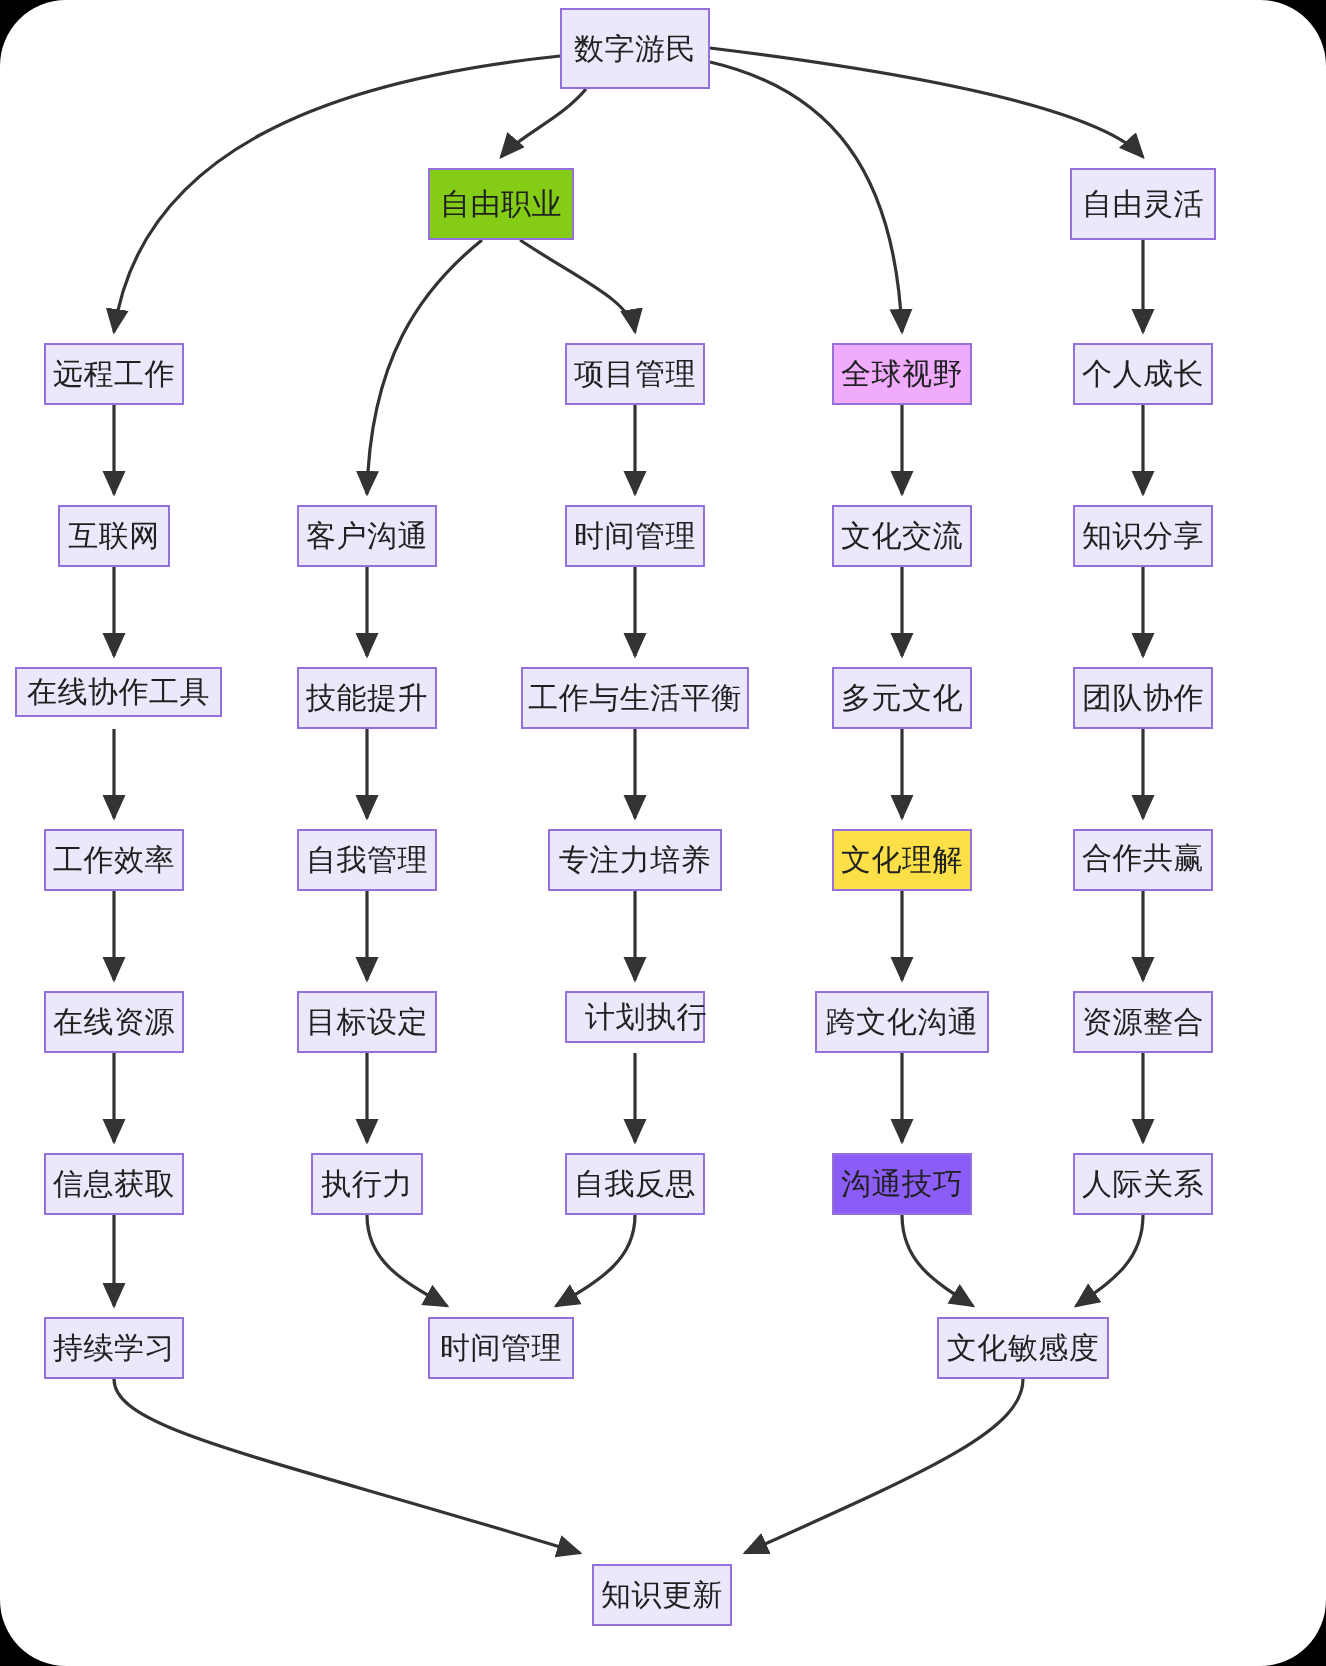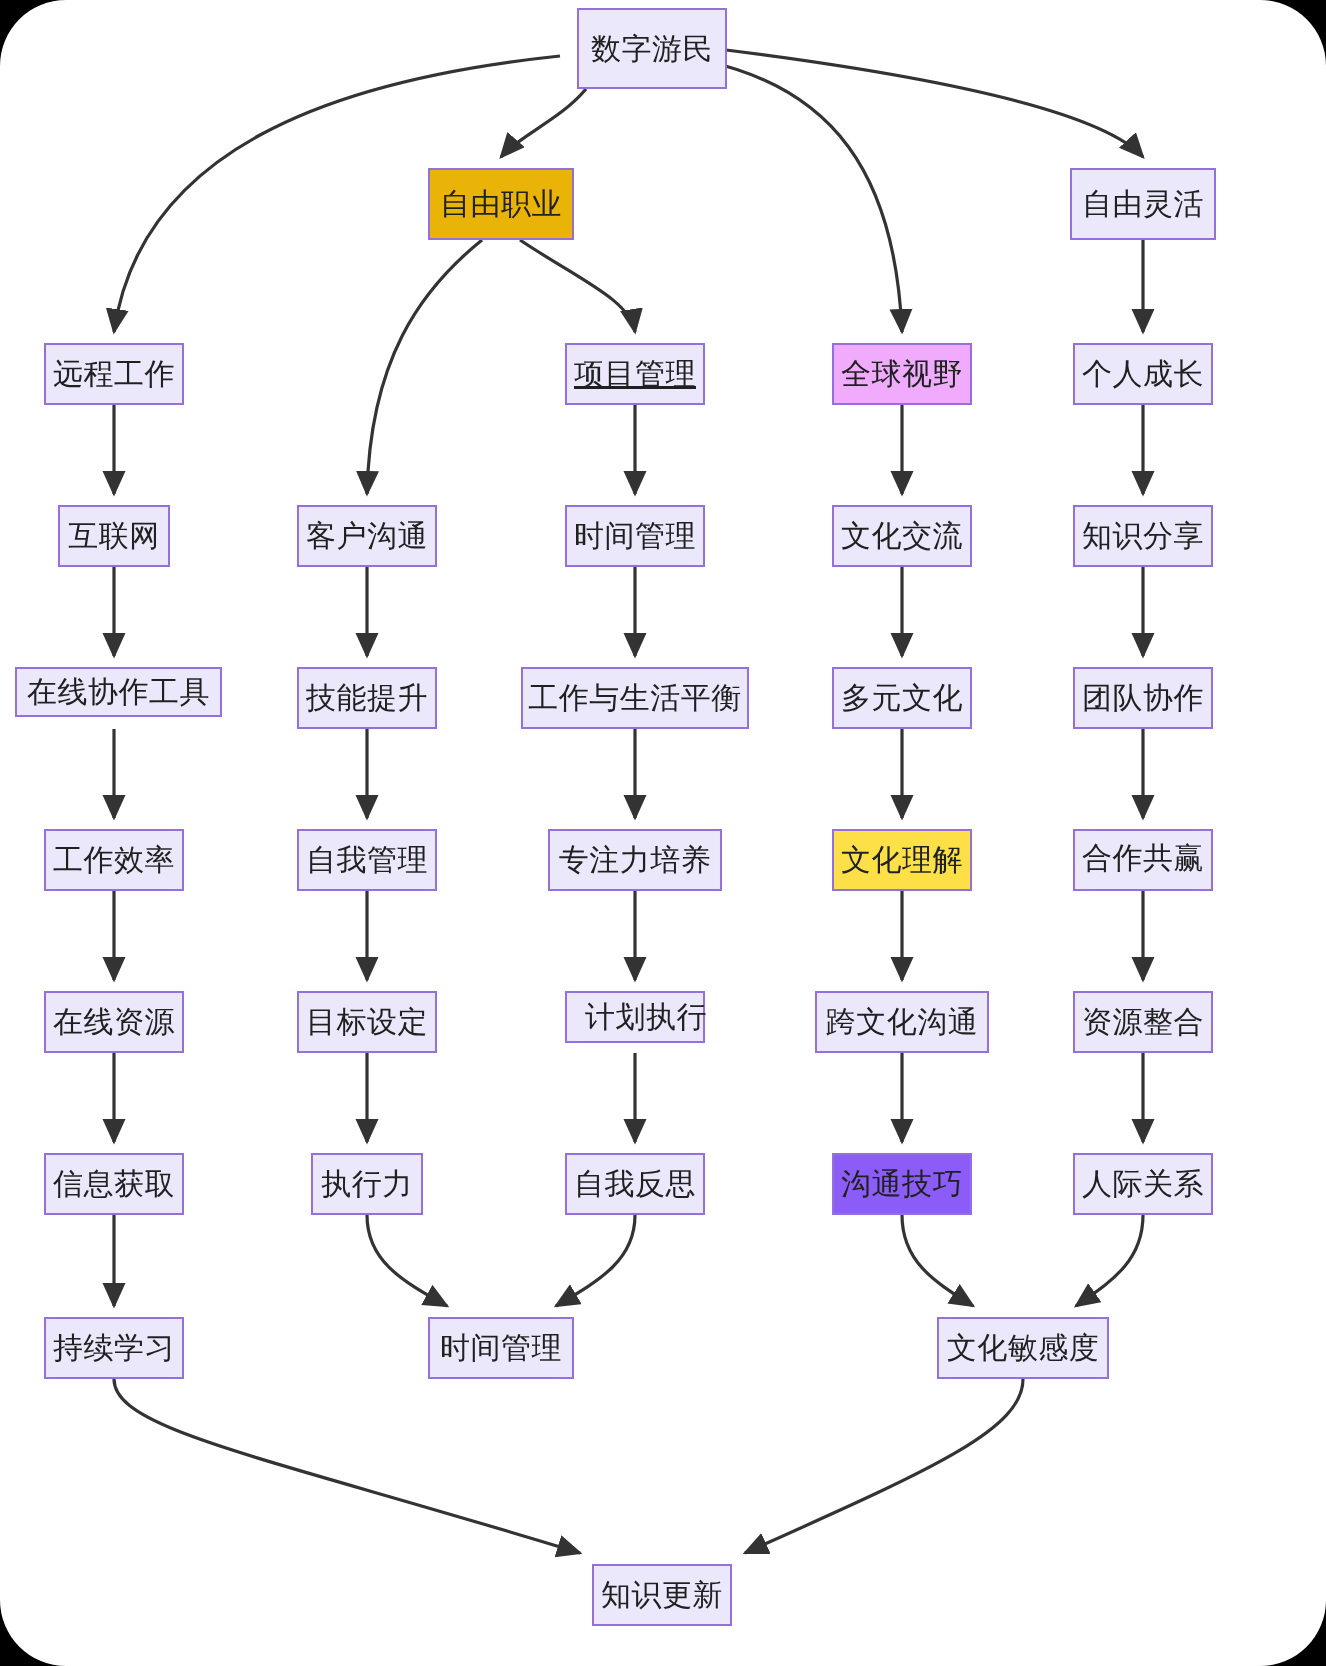--- a/index.html
+++ b/index.html
@@ -84,33 +84,33 @@
         <path d="M 114 1215 L 114 1306" fill="none" stroke="#333333" stroke-width="3.2" marker-end="url(#arrow)"></path>
         <path d="M 367 1215 C 367 1260, 400 1280, 447 1306" fill="none" stroke="#333333" stroke-width="3.2" marker-end="url(#arrow)"></path>
         <path d="M 635 1215 C 635 1260, 600 1280, 556 1306" fill="none" stroke="#333333" stroke-width="3.2" marker-end="url(#arrow)"></path>
         <path d="M 902 1215 C 902 1262, 935 1282, 973 1306" fill="none" stroke="#333333" stroke-width="3.2" marker-end="url(#arrow)"></path>
         <path d="M 1143 1215 C 1143 1262, 1110 1282, 1076 1306" fill="none" stroke="#333333" stroke-width="3.2" marker-end="url(#arrow)"></path>
         <path d="M 114 1379 C 114 1430, 260 1455, 580 1553" fill="none" stroke="#333333" stroke-width="3.2" marker-end="url(#arrow)"></path>
         <path d="M 1023 1379 C 1023 1430, 930 1470, 745 1553" fill="none" stroke="#333333" stroke-width="3.2" marker-end="url(#arrow)"></path>
       </g>
   </svg>
   <div id="nodes">
-      <div class="node" style="left: 560px; top: 8px; width: 150px; height: 81px; background: rgb(236, 232, 251); border-color: rgb(147, 112, 219); color: rgb(31, 32, 32); margin-left: 17px;">
+      <div class="node" style="left: 560px; top: 8px; width: 150px; height: 81px; background: rgb(236, 232, 251); border-color: rgb(147, 112, 219); color: rgb(31, 32, 32);">
         <span class="node-label">数字游民</span>
       </div>
-      <div class="node" style="left: 428px; top: 168px; width: 146px; height: 72px; background: #eab308; border-color: rgb(147, 112, 219); color: rgb(31, 32, 32);">
+      <div class="node" style="left: 428px; top: 168px; width: 146px; height: 72px; background: #84cc16; border-color: rgb(147, 112, 219); color: rgb(31, 32, 32);">
         <span class="node-label">自由职业</span>
       </div>
       <div class="node" style="left: 1070px; top: 168px; width: 146px; height: 72px; background: rgb(236, 232, 251); border-color: rgb(147, 112, 219); color: rgb(31, 32, 32);">
         <span class="node-label">自由灵活</span>
       </div>
       <div class="node" style="left: 44px; top: 343px; width: 140px; height: 62px; background: rgb(236, 232, 251); border-color: rgb(147, 112, 219); color: rgb(31, 32, 32);">
         <span class="node-label">远程工作</span>
       </div>
-      <div class="node" style="left: 565px; top: 343px; width: 140px; height: 62px; background: rgb(236, 232, 251); border-color: rgb(147, 112, 219); color: rgb(31, 32, 32); text-decoration: underline;">
+      <div class="node" style="left: 565px; top: 343px; width: 140px; height: 62px; background: rgb(236, 232, 251); border-color: rgb(147, 112, 219); color: rgb(31, 32, 32);">
         <span class="node-label">项目管理</span>
       </div>
       <div class="node" style="left: 832px; top: 343px; width: 140px; height: 62px; background: #f0abfc; border-color: rgb(147, 112, 219); color: rgb(31, 32, 32);">
         <span class="node-label">全球视野</span>
       </div>
       <div class="node" style="left: 1073px; top: 343px; width: 140px; height: 62px; background: rgb(236, 232, 251); border-color: rgb(147, 112, 219); color: rgb(31, 32, 32);">
         <span class="node-label">个人成长</span>
       </div>
       <div class="node" style="left: 58px; top: 505px; width: 112px; height: 62px; background: rgb(236, 232, 251); border-color: rgb(147, 112, 219); color: rgb(31, 32, 32);">
         <span class="node-label">互联网</span>

